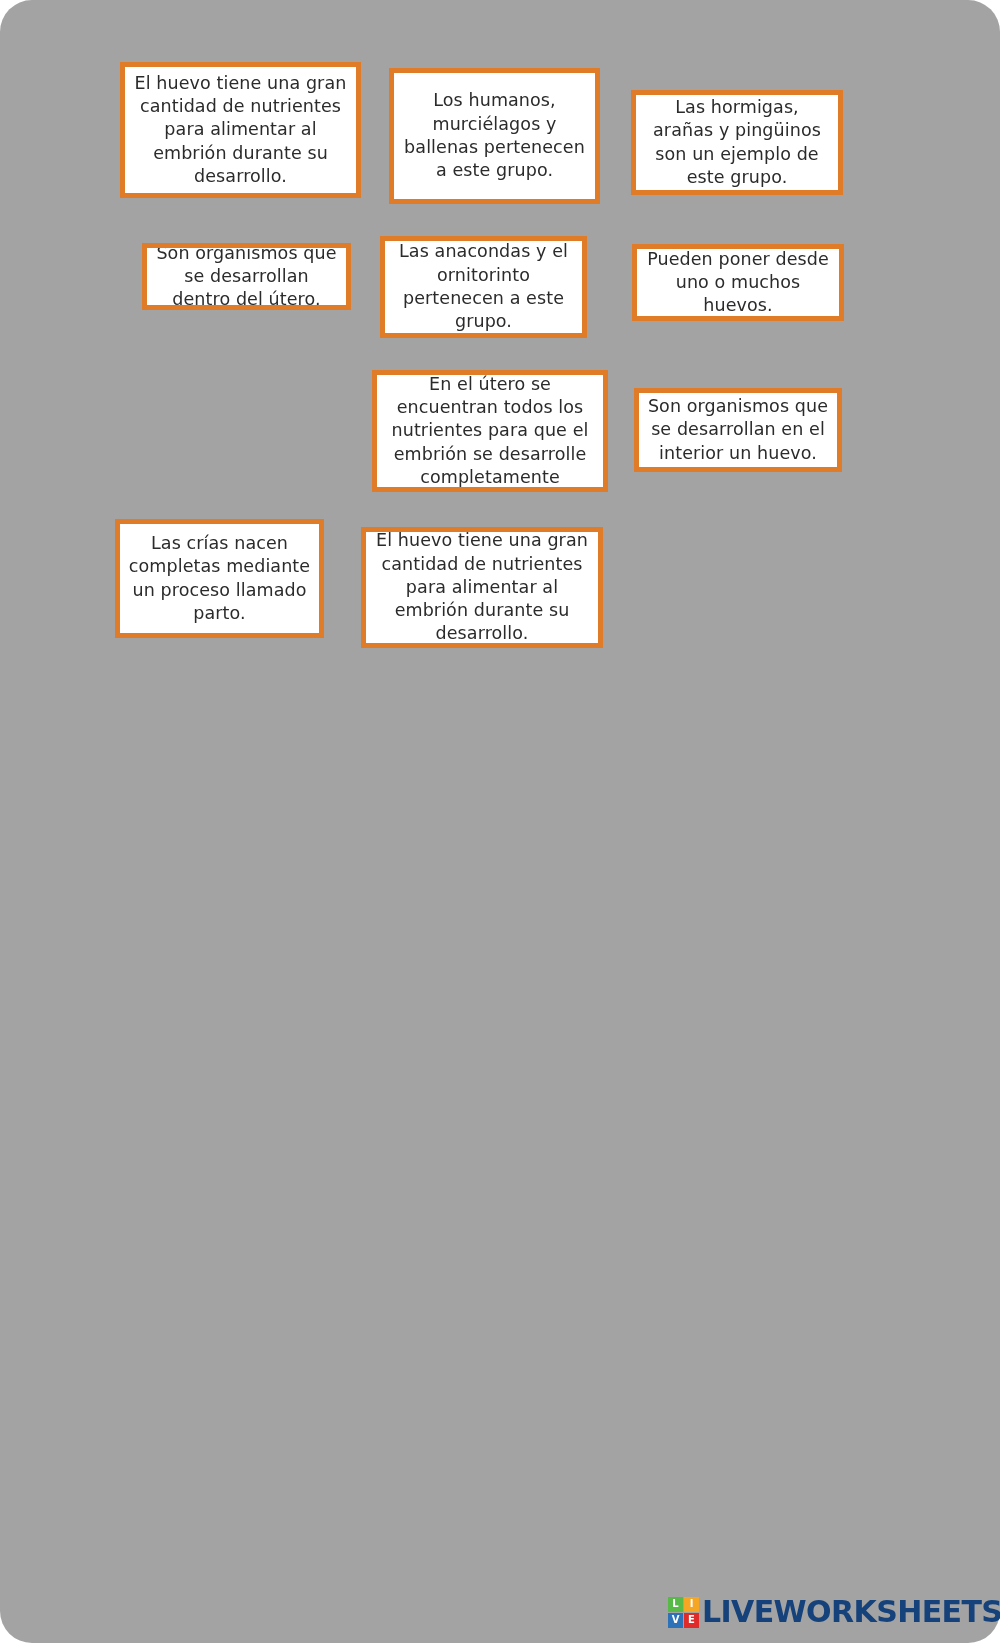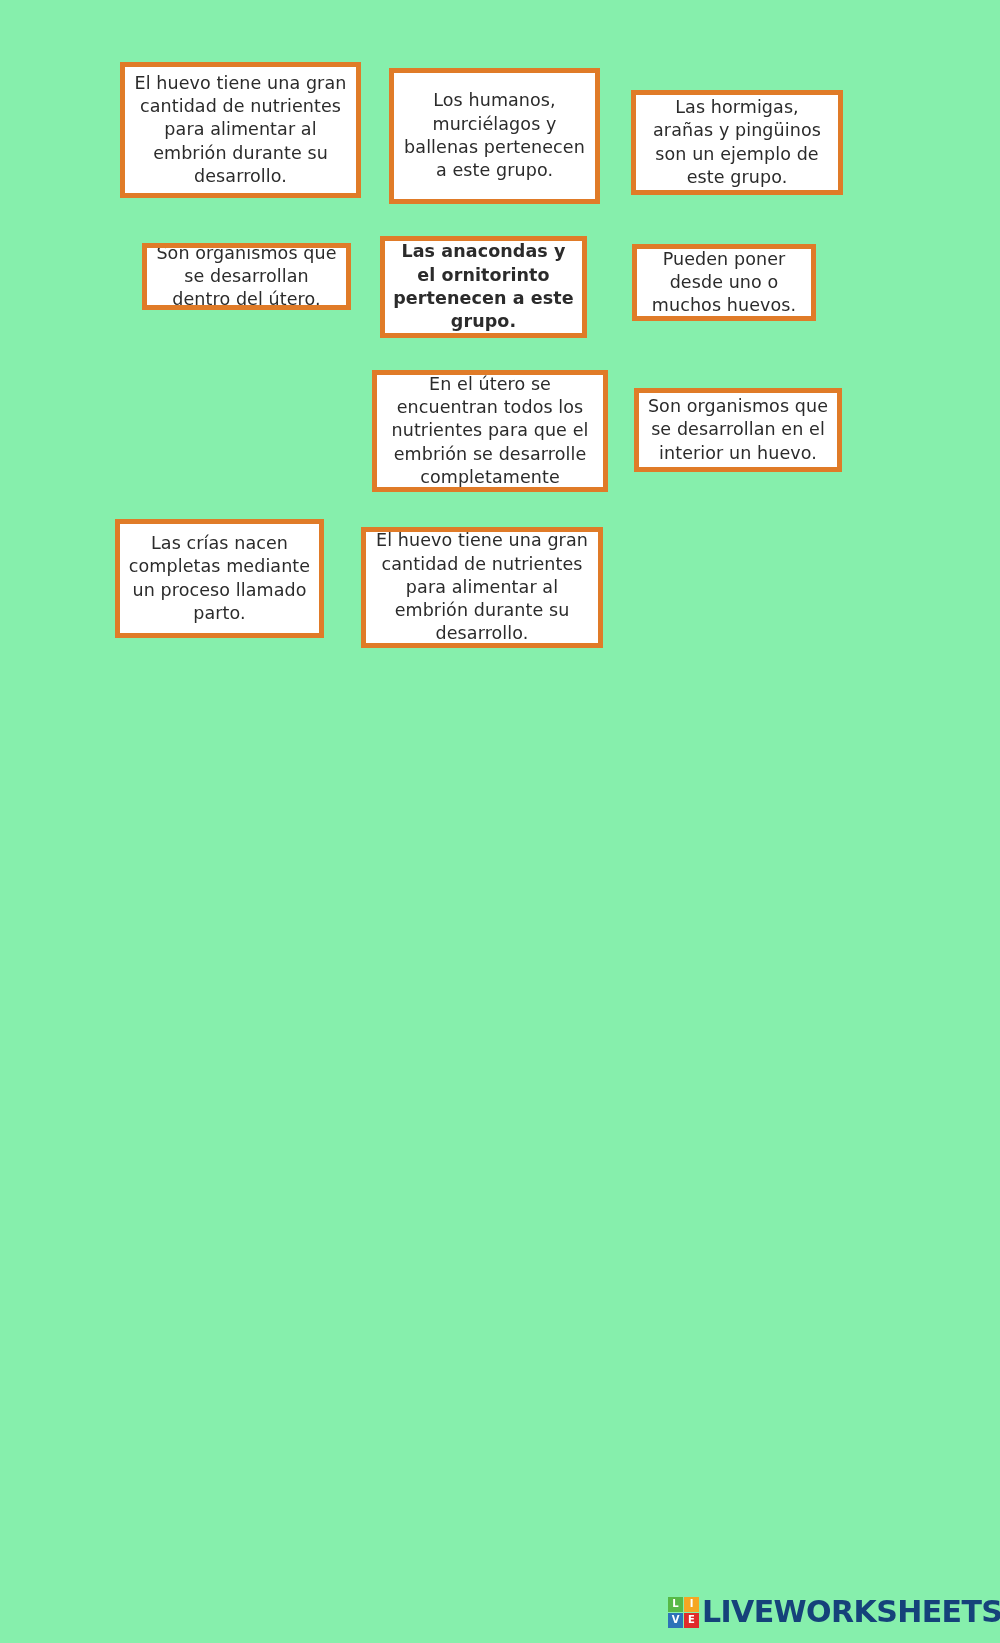--- a/index.html
+++ b/index.html
@@ -14,21 +14,22 @@
   body {
     font-family: "DejaVu Sans", sans-serif;
     position: relative;
     overflow: hidden;
   }
 
   #worksheet-canvas {
     position: relative;
     width: 1000px;
     height: 1643px;
-    background: #86efac;
+    background: #a3a3a3;
+    border-radius: 32px;
   }
 
   .answer-card {
     position: absolute;
     border: 5px solid #e07b28;
     background: #ffffff;
     display: flex;
     align-items: center;
     justify-content: center;
     text-align: center;
@@ -47,22 +48,22 @@
     white-space: pre-line;
   }
 
   
   #card-1  { left: 120px; top: 62px;  width: 241px; height: 136px; }
   #card-2  { left: 389px; top: 68px;  width: 211px; height: 136px; }
   #card-3  { left: 631px; top: 78px;  width: 212px; height: 105px; margin-top: 12px; }
 
   
   #card-4  { left: 116px; top: 243px; width: 209px; height: 67px; margin-left: 26px; }
-  #card-5  { left: 380px; top: 236px; width: 207px; height: 102px; font-weight: bold; }
-  #card-6  { left: 632px; top: 244px; width: 184px; height: 77px; }
+  #card-5  { left: 380px; top: 236px; width: 207px; height: 102px; }
+  #card-6  { left: 632px; top: 244px; width: 212px; height: 77px; }
 
   
   #card-7  { left: 110px; top: 374px; width: 215px; height: 81px; }
   #card-8  { left: 372px; top: 370px; width: 236px; height: 122px; }
   #card-9  { left: 634px; top: 388px; width: 208px; height: 84px; align-items: center; }
 
   
   #card-10 { left: 115px; top: 519px; width: 209px; height: 119px; }
   #card-11 { left: 361px; top: 527px; width: 242px; height: 121px; }
   #card-12 { left: 631px; top: 527px; width: 211px; height: 100px; }

